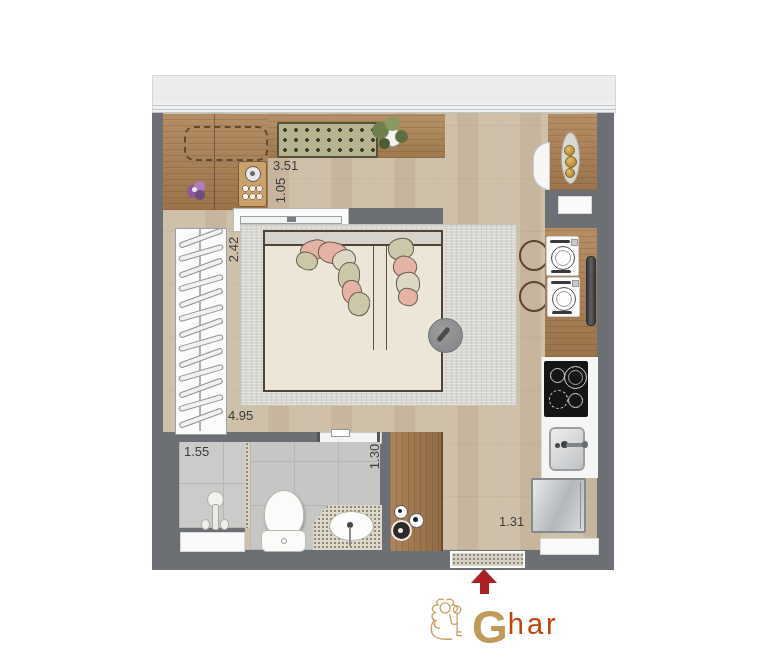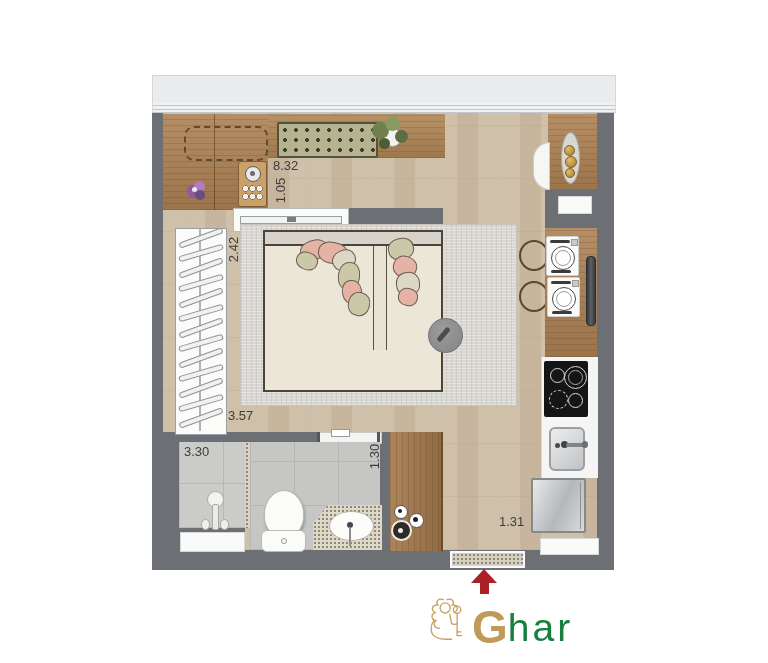--- a/index.html
+++ b/index.html
@@ -212,39 +212,39 @@
   <div class="abs" style="left:413px;top:517px;width:5px;height:5px;border-radius:50%;background:#222;"></div>
   <div class="abs" style="left:391px;top:520px;width:21px;height:21px;border-radius:50%;background:#2e2a27;border:2.5px solid #f0ede8;box-sizing:border-box;"></div>
   <div class="abs" style="left:398px;top:528px;width:5px;height:5px;border-radius:50%;background:#efece6;"></div>
 
   <div class="abs speckle" style="left:450px;top:551px;width:75px;height:17px;background-color:#d6d0c2;border:2px solid #fafafa;box-sizing:border-box;"></div>
   <div class="abs" style="left:471px;top:569px;width:27px;height:26px;">
     <div class="abs" style="left:0;top:0;width:0;height:0;border-left:13px solid transparent;border-right:13px solid transparent;border-bottom:14px solid #ab2126;"></div>
     <div class="abs" style="left:8.5px;top:13px;width:9px;height:12px;background:#ab2126;"></div>
   </div>
 
-  <div class="dim" style="left:273px;top:158px;">8.32</div>
+  <div class="dim" style="left:273px;top:158px;">3.51</div>
   <div class="dim vdim" style="left:265px;top:183px;width:30px;text-align:center;">1.05</div>
   <div class="dim vdim" style="left:216px;top:242px;width:34px;text-align:center;">2.42</div>
-  <div class="dim" style="left:228px;top:408px;">3.57</div>
-  <div class="dim" style="left:184px;top:444px;">3.30</div>
+  <div class="dim" style="left:228px;top:408px;">4.95</div>
+  <div class="dim" style="left:184px;top:444px;">1.55</div>
   <div class="dim vdim" style="left:357px;top:449px;width:34px;text-align:center;">1.30</div>
   <div class="dim" style="left:499px;top:514px;">1.31</div>
 
   <div class="abs" style="left:424px;top:590px;width:180px;height:60px;display:flex;align-items:flex-end;">
     <span style="display:inline-block;margin-bottom:2px;">
       <svg width="46" height="50" viewBox="0 0 50 52" fill="none" stroke="#c6a05f" stroke-width="1.4" stroke-linecap="round">
         <path d="M21,5 c-5,-2 -9,2 -6,6 c-6,-1 -8,5 -3,8 c-5,2 -4,8 1,9 c-4,3 -1,9 4,8"></path>
         <path d="M25,5 c5,-2 9,2 6,6 c6,-1 7,5 2,8"></path>
         <circle cx="23" cy="14" r="5.5"></circle>
         <path d="M11,27 c-4,6 -5,14 1,18 c3,2 8,3 12,3 h6"></path>
         <path d="M28,21 l2,10"></path>
         <path d="M30,31 c2,1 4,1 6,0"></path>
         <circle cx="36" cy="16" r="4"></circle>
         <path d="M36,20 v24"></path>
         <path d="M36,40 h4 M36,44 h5"></path>
       </svg>
     </span>
     <span style="font-size:46px;font-weight:bold;color:#bf9a58;line-height:1;margin-left:2px;">G</span>
-    <span style="font-size:39px;color:#15803d;letter-spacing:3px;line-height:1;margin-bottom:3px;">har</span>
+    <span style="font-size:29px;color:#c2410c;letter-spacing:3px;line-height:1;margin-bottom:11px;">har</span>
   </div>
 
 </div>
 
 </body></html>

